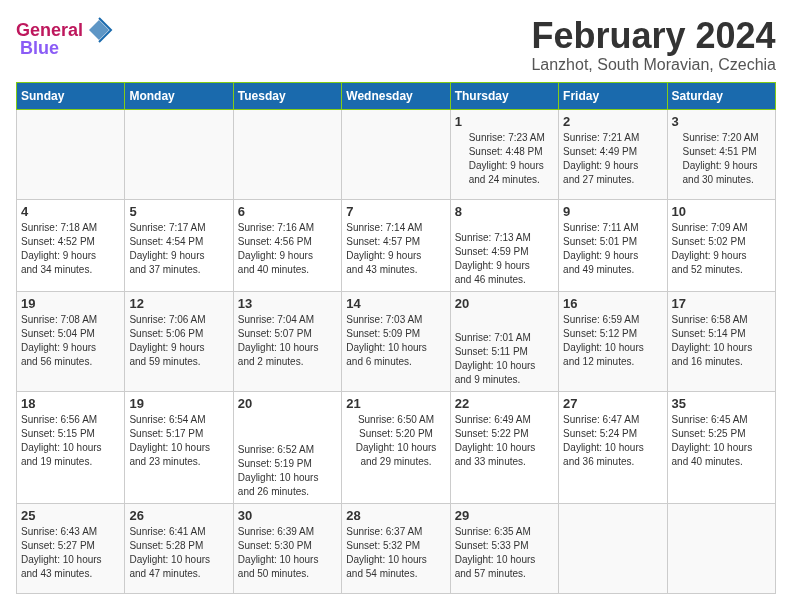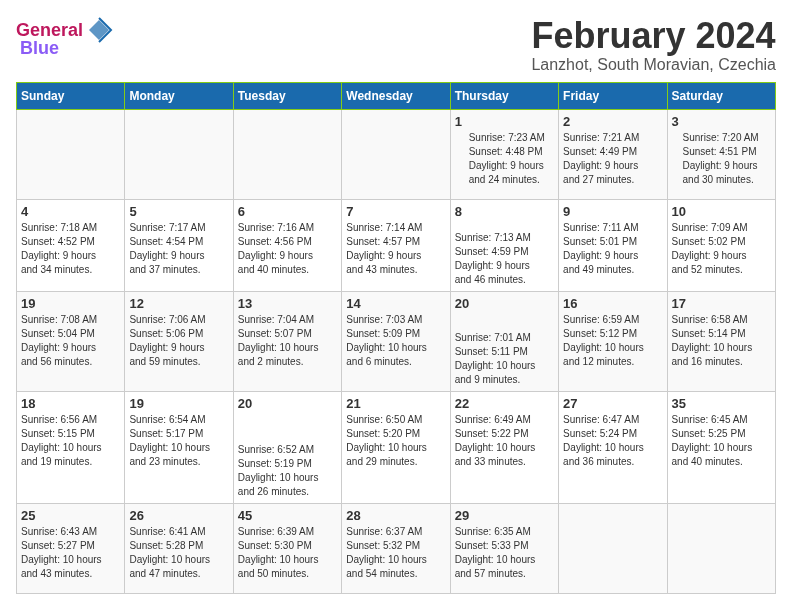--- a/index.html
+++ b/index.html
@@ -273,21 +273,21 @@
         </td>
         <td>
           <div class="day-num">20</div>
           <div class="day-info" style="white-space: pre-line; margin-top: 32px;">Sunrise: 6:52 AM
 Sunset: 5:19 PM
 Daylight: 10 hours
 and 26 minutes.</div>
         </td>
         <td>
           <div class="day-num">21</div>
-          <div class="day-info" style="white-space: pre-line;">Sunrise: 6:50 AM
+          <div class="day-info" style="white-space: pre-line; text-align: center;">Sunrise: 6:50 AM
 Sunset: 5:20 PM
 Daylight: 10 hours
 and 29 minutes.</div>
         </td>
         <td>
           <div class="day-num">22</div>
           <div class="day-info" style="white-space: pre-line;">Sunrise: 6:49 AM
 Sunset: 5:22 PM
 Daylight: 10 hours
 and 33 minutes.</div>
@@ -316,21 +316,21 @@
 and 43 minutes.</div>
         </td>
         <td>
           <div class="day-num">26</div>
           <div class="day-info" style="white-space: pre-line;">Sunrise: 6:41 AM
 Sunset: 5:28 PM
 Daylight: 10 hours
 and 47 minutes.</div>
         </td>
         <td>
-          <div class="day-num">45</div>
+          <div class="day-num">30</div>
           <div class="day-info" style="white-space: pre-line;">Sunrise: 6:39 AM
 Sunset: 5:30 PM
 Daylight: 10 hours
 and 50 minutes.</div>
         </td>
         <td>
           <div class="day-num">28</div>
           <div class="day-info" style="white-space: pre-line;">Sunrise: 6:37 AM
 Sunset: 5:32 PM
 Daylight: 10 hours

